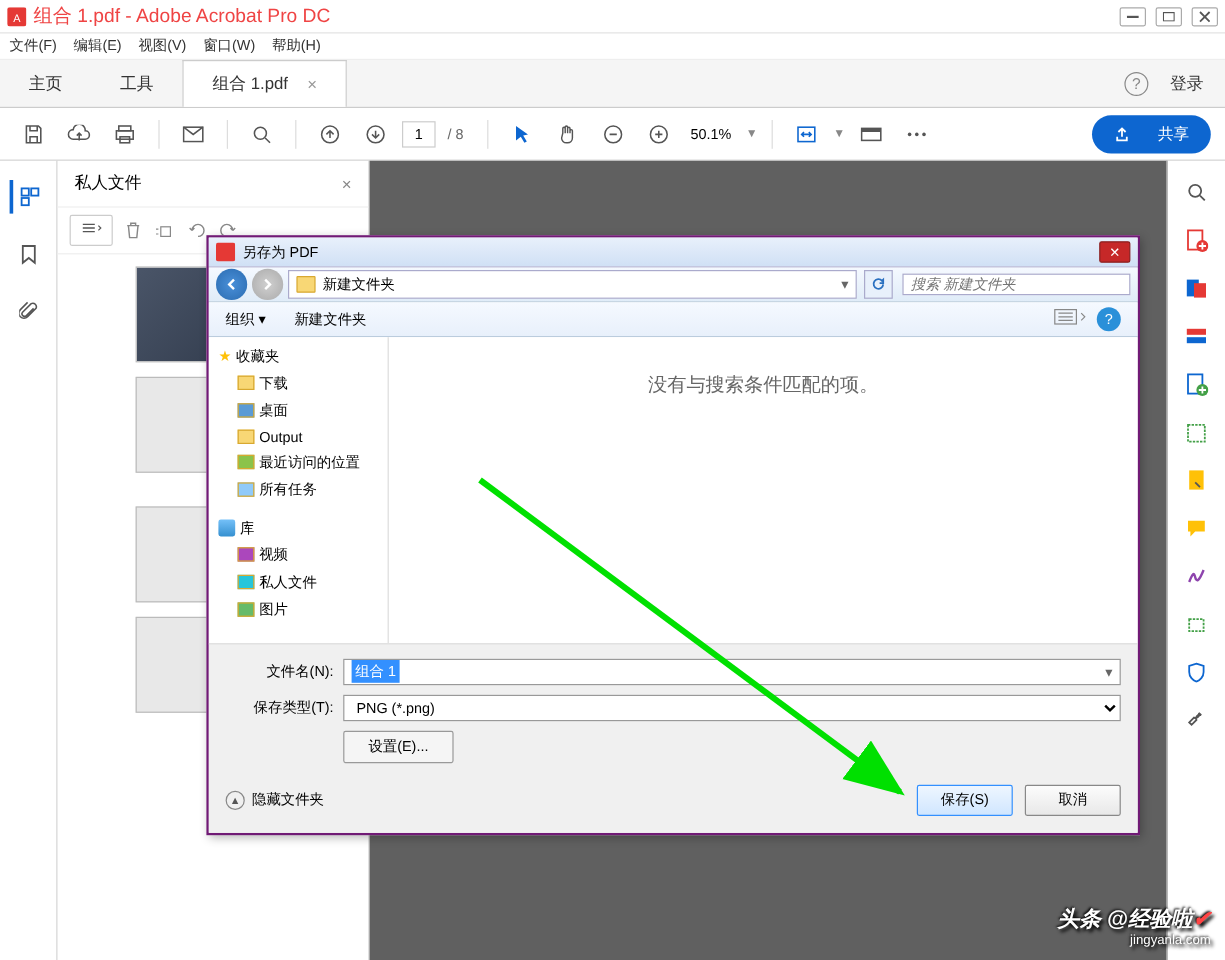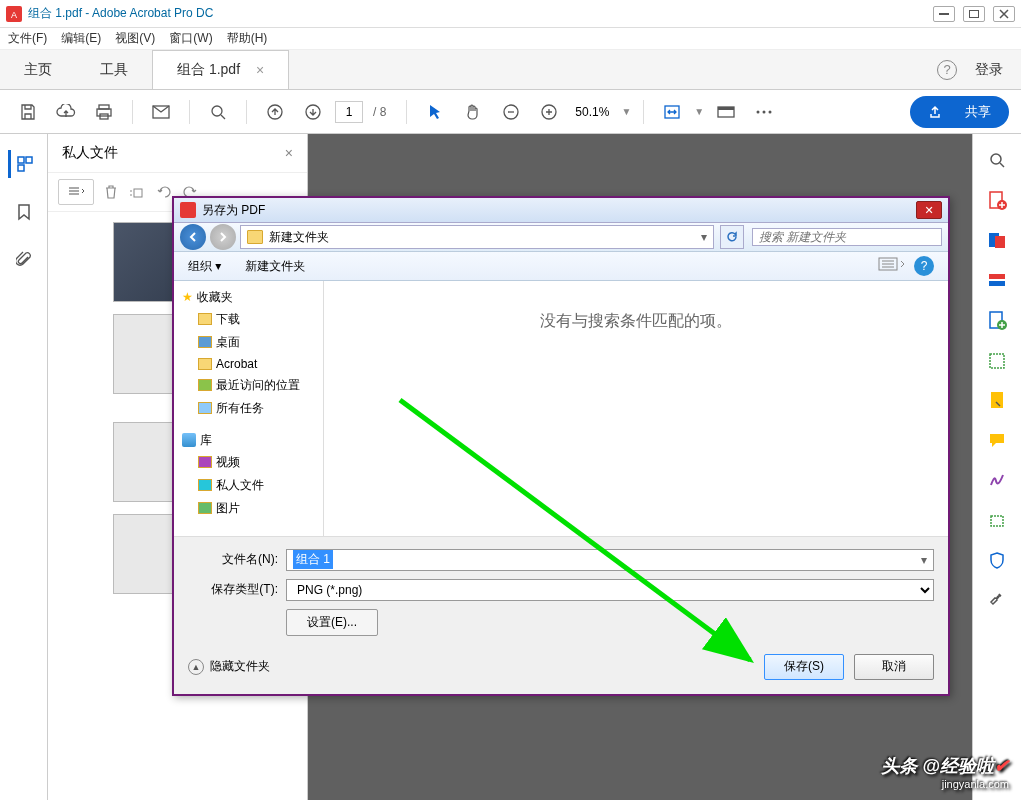--- a/index.html
+++ b/index.html
@@ -1,21 +1,21 @@
 <!DOCTYPE html>
 <html><head>
 <meta charset="utf-8">
 <style>
 * { margin:0; padding:0; box-sizing:border-box; font-family: "Microsoft YaHei", "Segoe UI", sans-serif; }
 body { width:1021px; height:800px; background:#f0f0f0; position:relative; overflow:hidden; }
 
 
 .titlebar { height:28px; background:#fff; border-bottom:1px solid #ddd; display:flex; align-items:center; padding:0 6px; }
 .titlebar .app-icon { width:16px; height:16px; margin-right:6px; }
-.titlebar .title { font-size:12px; color:#0369a1; flex:1; }
+.titlebar .title { font-size:16px; color:#ef4444; flex:1; }
 .winbtns { display:flex; gap:8px; }
 .winbtn { width:22px; height:16px; border:1px solid #aaa; border-radius:2px; display:flex; align-items:center; justify-content:center; font-size:10px; color:#555; cursor:pointer; }
 
 
 .menubar { height:22px; background:#fff; display:flex; align-items:center; padding:0 8px; gap:14px; border-bottom:1px solid #eee; }
 .menubar span { font-size:12px; color:#333; cursor:pointer; }
 
 
 .tabbar { height:40px; background:#f5f5f5; border-bottom:1px solid #ccc; display:flex; align-items:center; }
 .tab { padding:0 24px; height:100%; display:flex; align-items:center; font-size:14px; color:#333; cursor:pointer; gap:10px; }
@@ -464,21 +464,21 @@
         <div class="tree-item">
             <div class="fld-ico-sm"></div>
             <span>下载</span>
           </div>
         <div class="tree-item">
             <div class="fld-ico-sm" style="background:#5b9bd5;"></div>
             <span>桌面</span>
           </div>
         <div class="tree-item">
             <div class="fld-ico-sm"></div>
-            <span>Acrobat</span>
+            <span>Output</span>
           </div>
         <div class="tree-item">
             <div class="fld-ico-sm" style="background:#8bc34a;"></div>
             <span>最近访问的位置</span>
           </div>
         <div class="tree-item">
             <div class="fld-ico-sm" style="background:#90caf9;"></div>
             <span>所有任务</span>
           </div>
       </div>

